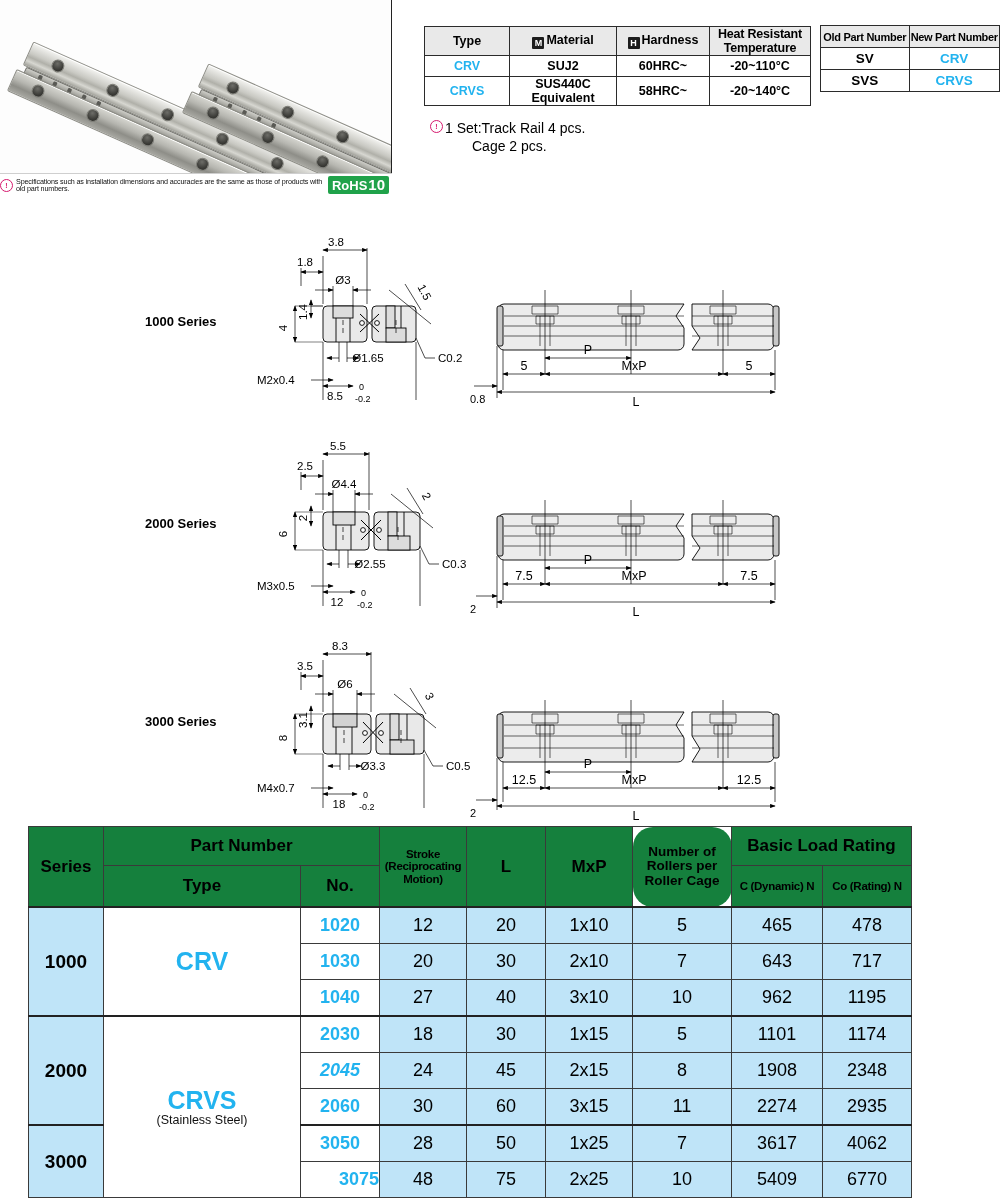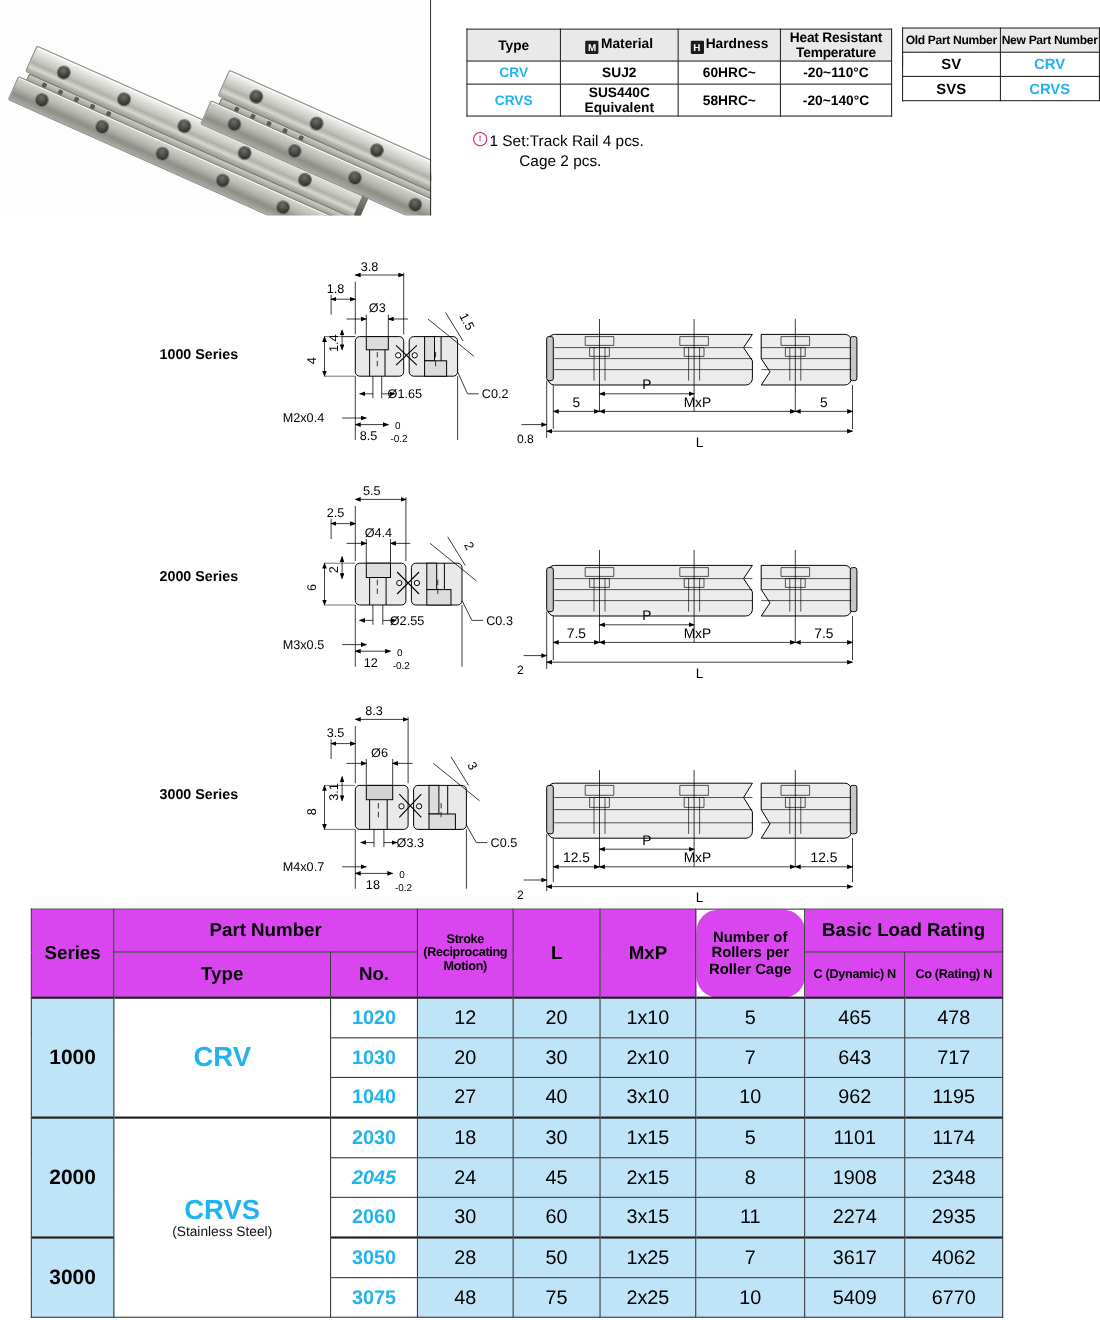--- a/index.html
+++ b/index.html
@@ -103,21 +103,21 @@
   .series-label{font-size:13px;font-weight:bold;}
   .dwg svg{display:block;}
 
   
   #main-table{left:28px;top:826px;border-collapse:collapse;}
   #main-table td{
     border:1.4px solid #3a3a3a;
     text-align:center;vertical-align:middle;
     background:#fff;padding:0;
   }
-  #main-table thead td{background:#d946ef;font-weight:bold;}
+  #main-table thead td{background:#15803d;font-weight:bold;}
   #main-table tbody td{background:#bfe4f8;font-size:18px;}
   #main-table tbody td.series-cell{background:#bfe4f8;font-weight:bold;font-size:19px;margin-top:13px;}
   #main-table tbody td.type-cell{background:#fff;}
   #main-table tbody td.no-cell{background:#fff;color:#22b3ef;font-weight:bold;font-size:18px;}
   .w-series{width:74px;}
   .w-type{width:196px;}
   .w-no{width:78px;}
   .w-stroke{width:86px;}
   .w-l{width:78px;}
   .w-mxp{width:86px;}
@@ -177,20 +177,28 @@
     <div class="rail-bar dark" style="left:26px;top:42px;width:336px;height:22px;"></div>
     <div class="hole" style="left:48px;top:47px;"></div>
     <div class="hole" style="left:108px;top:47px;"></div>
     <div class="hole" style="left:168px;top:47px;"></div>
     <div class="hole" style="left:228px;top:47px;"></div>
 
   </div>
 
   <div class="frameline"></div>
 
+  <div class="photo-note">
+    <span class="mark-circle">!</span>
+    <span class="note-txt">Specifications such as installation dimensions and accuracies are the same as those of products with old part numbers.</span>
+    <span class="rohs">
+      <span>RoHS</span>
+        <span class="ten">10</span>
+    </span>
+  </div>
 </div>
 
 <table id="mat-table" class="spec abs">
   <thead>
     <tr>
       <td class="c-type">Type</td>
       <td class="c-mat">
         <span class="badge">M</span><span>Material</span>
       </td>
       <td class="c-hard">
@@ -707,21 +715,21 @@
       <td class="no-cell thick-top" style="height:35px;">3050</td>
       <td class="thick-top">28</td>
       <td class="thick-top">50</td>
       <td class="thick-top">1x25</td>
       <td class="thick-top">7</td>
       <td class="thick-top">3617</td>
       <td class="thick-top">4062</td>
     </tr>
 
     <tr>
-      <td class="no-cell" style="height:35px;">3075</td>
+      <td class="no-cell" style="height:35px;text-align:right;">3075</td>
       <td>48</td>
       <td>75</td>
       <td>2x25</td>
       <td>10</td>
       <td>5409</td>
       <td>6770</td>
     </tr>
   </tbody>
 </table>
 

